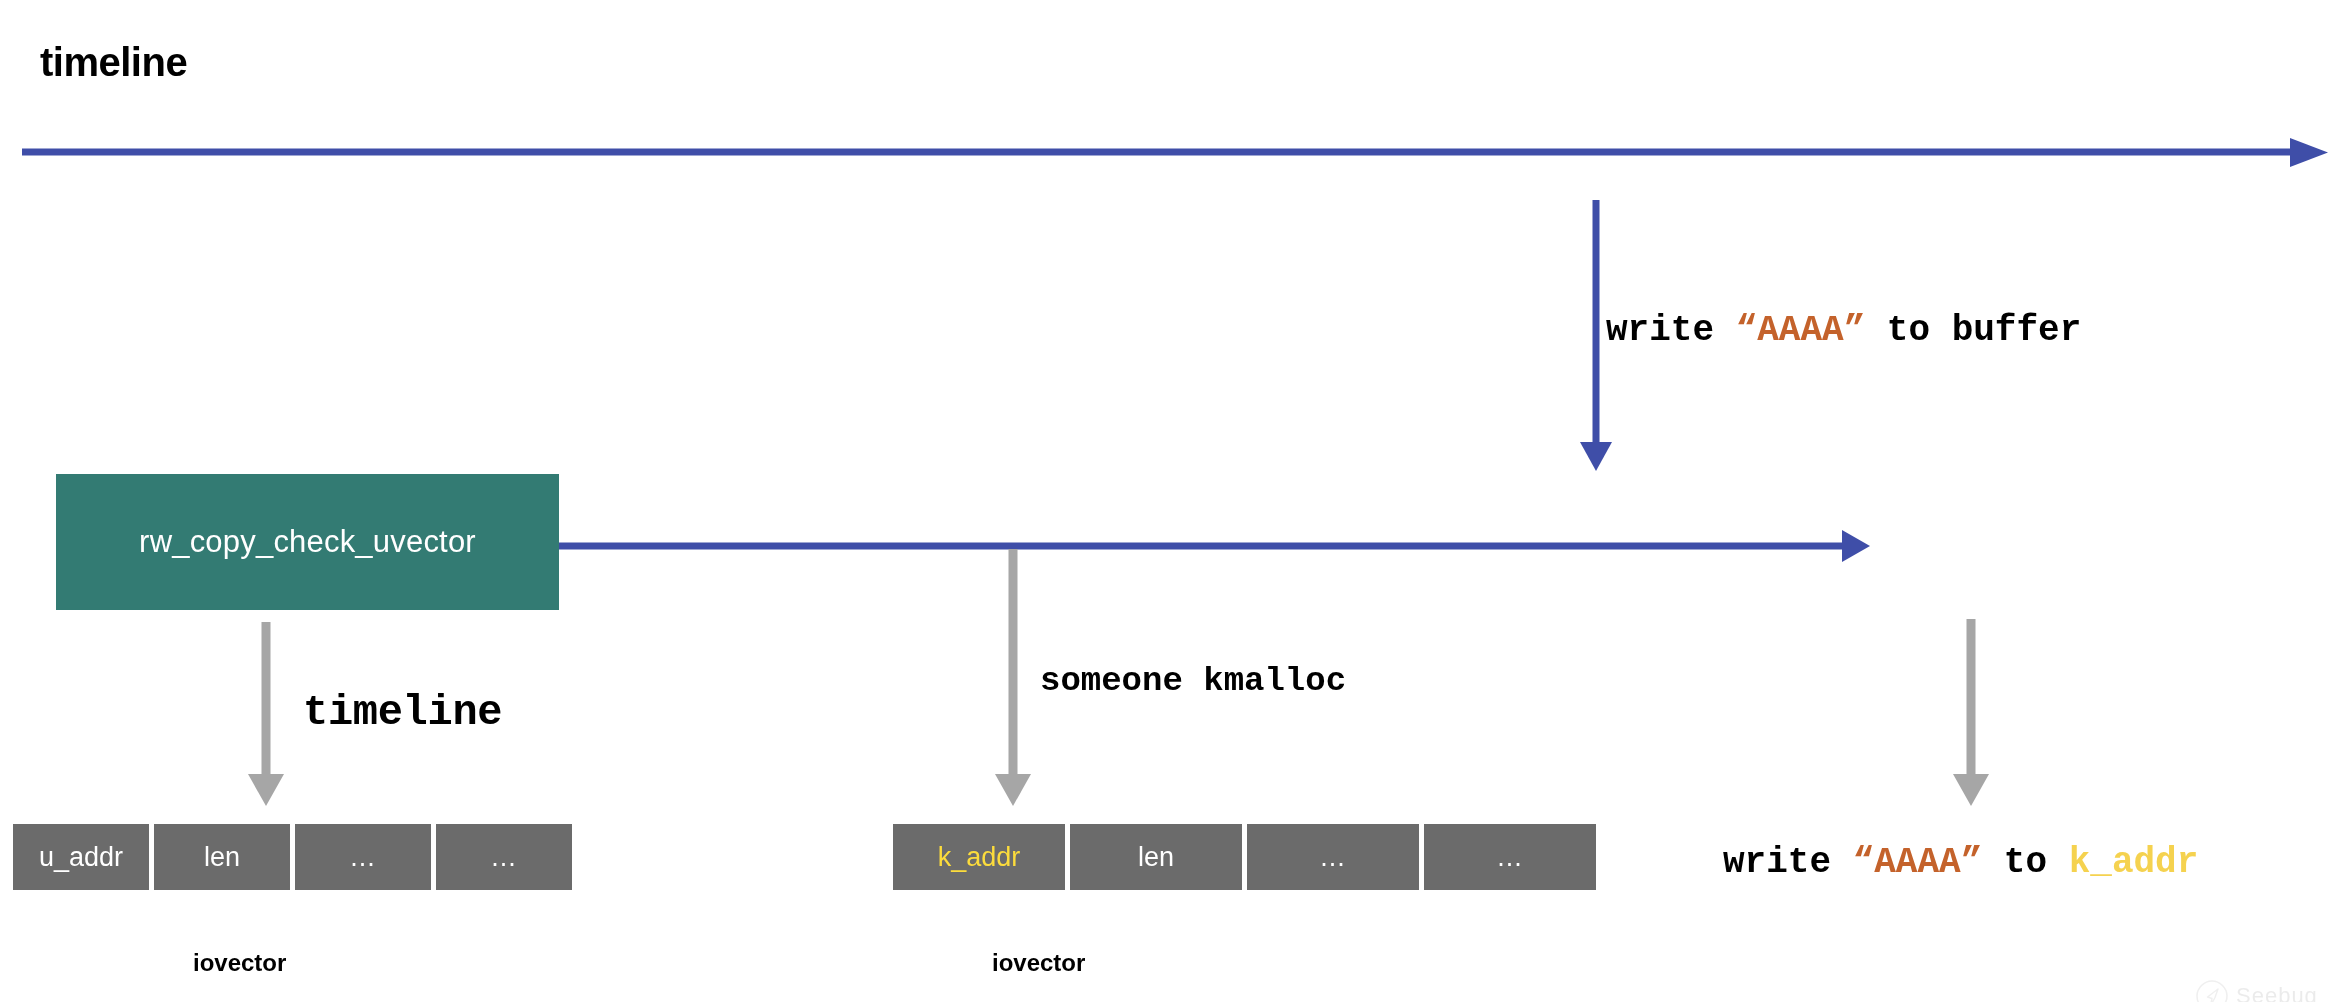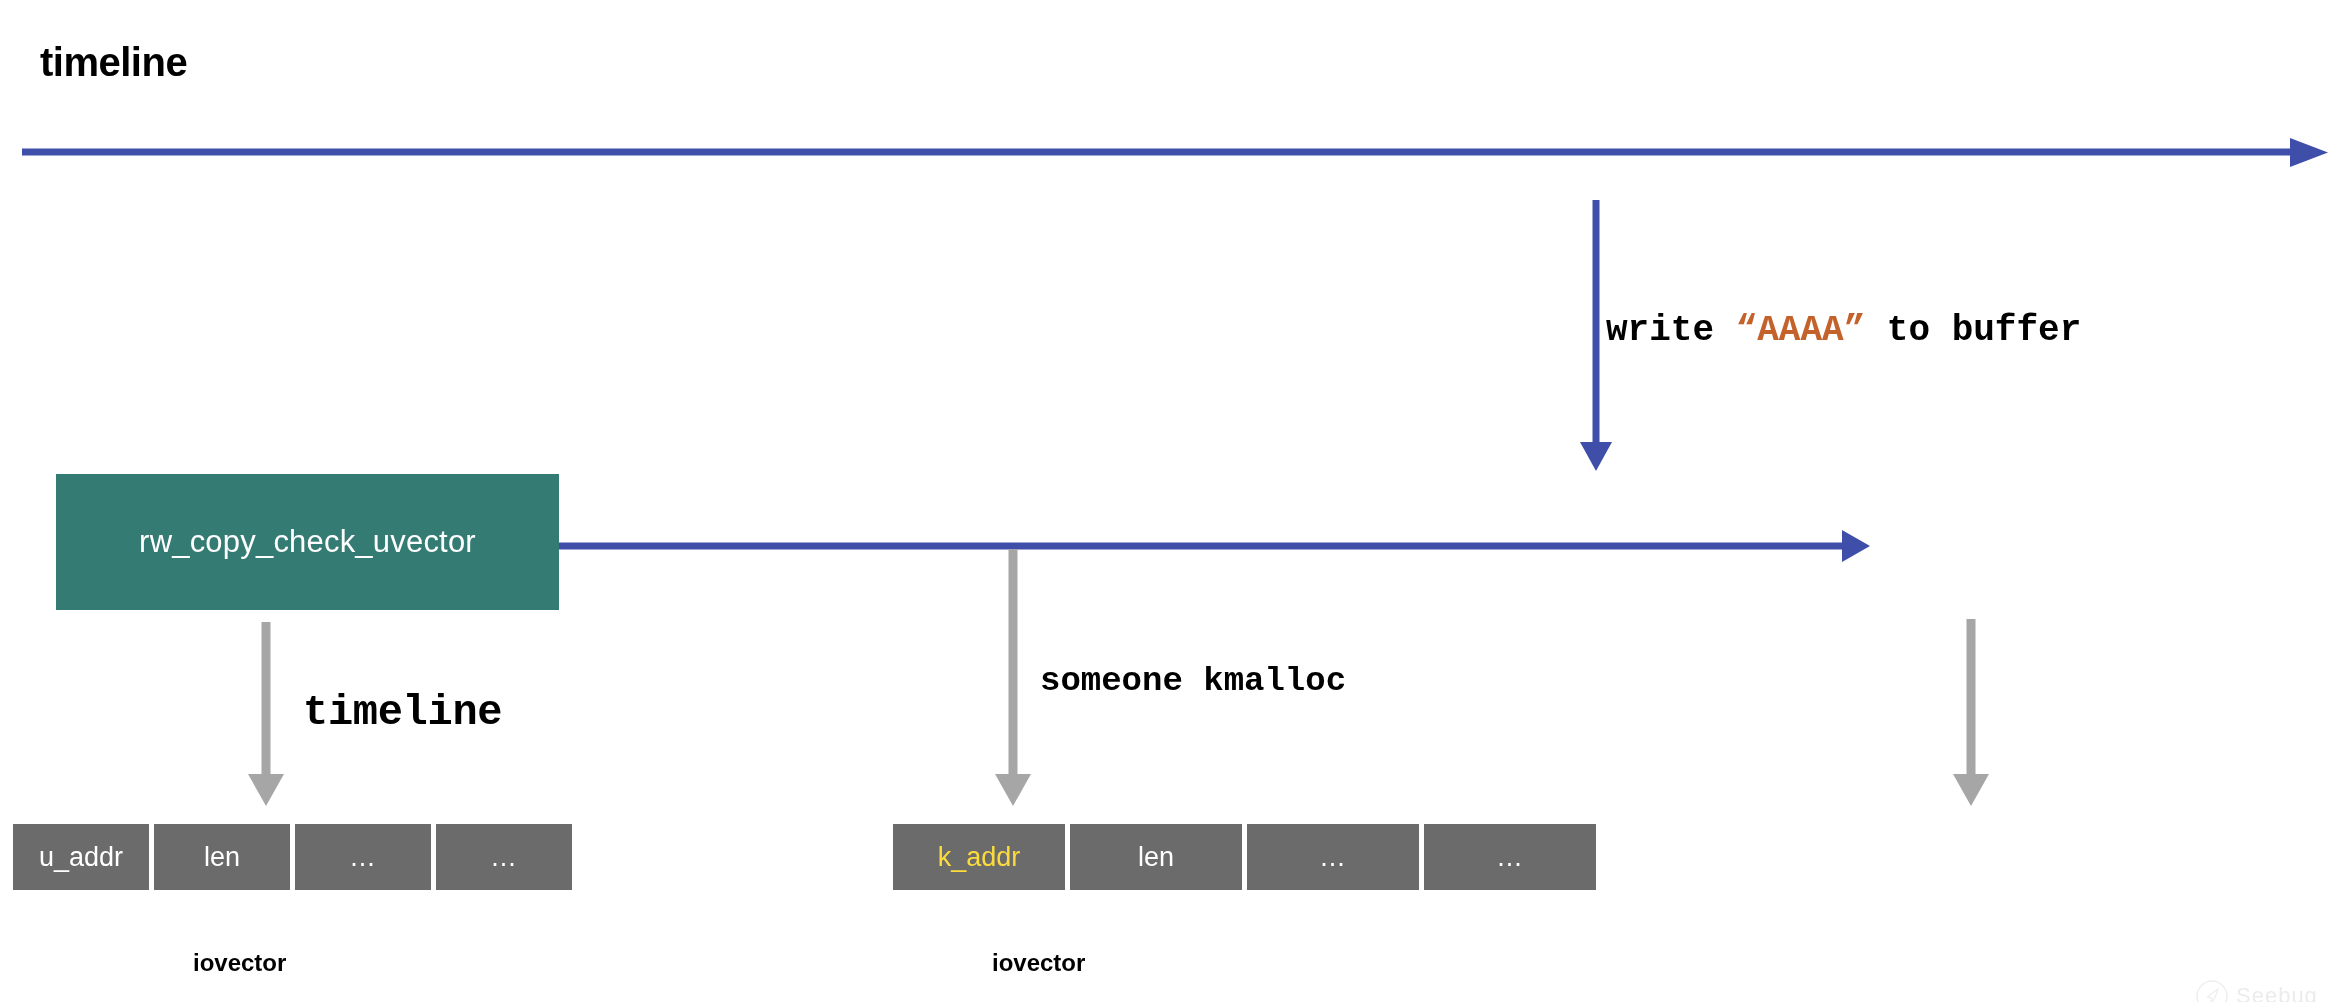--- a/index.html
+++ b/index.html
@@ -181,20 +181,23 @@
   </svg>
 
   <div class="annot" id="label-write-buffer">
     <span>write </span><span class="hl-orange">“AAAA”</span><span> to buffer</span>
   </div>
 
   <div class="annot" id="label-kmalloc">timeline</div>
 
   <div class="annot" id="label-someone">someone kmalloc</div>
 
+  <div class="annot" id="label-write-kaddr">
+    <span>write </span><span class="hl-orange">“AAAA”</span><span> to </span><span class="hl-yellow">k_addr</span>
+  </div>
 
   <div class="iov-table" id="iov-left">
     <div class="iov-cell">
       <span>u_addr</span>
     </div>
     <div class="iov-cell">
       <span>len</span>
     </div>
     <div class="iov-cell">
       <span class="ell">...</span>

